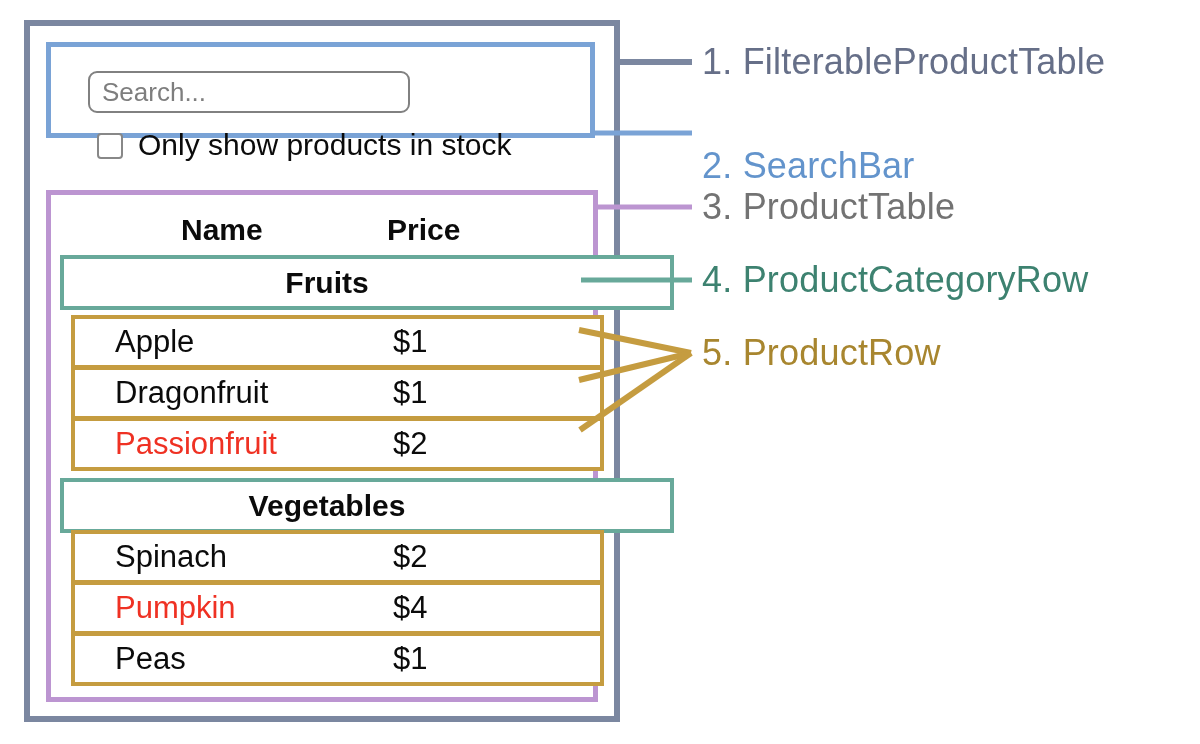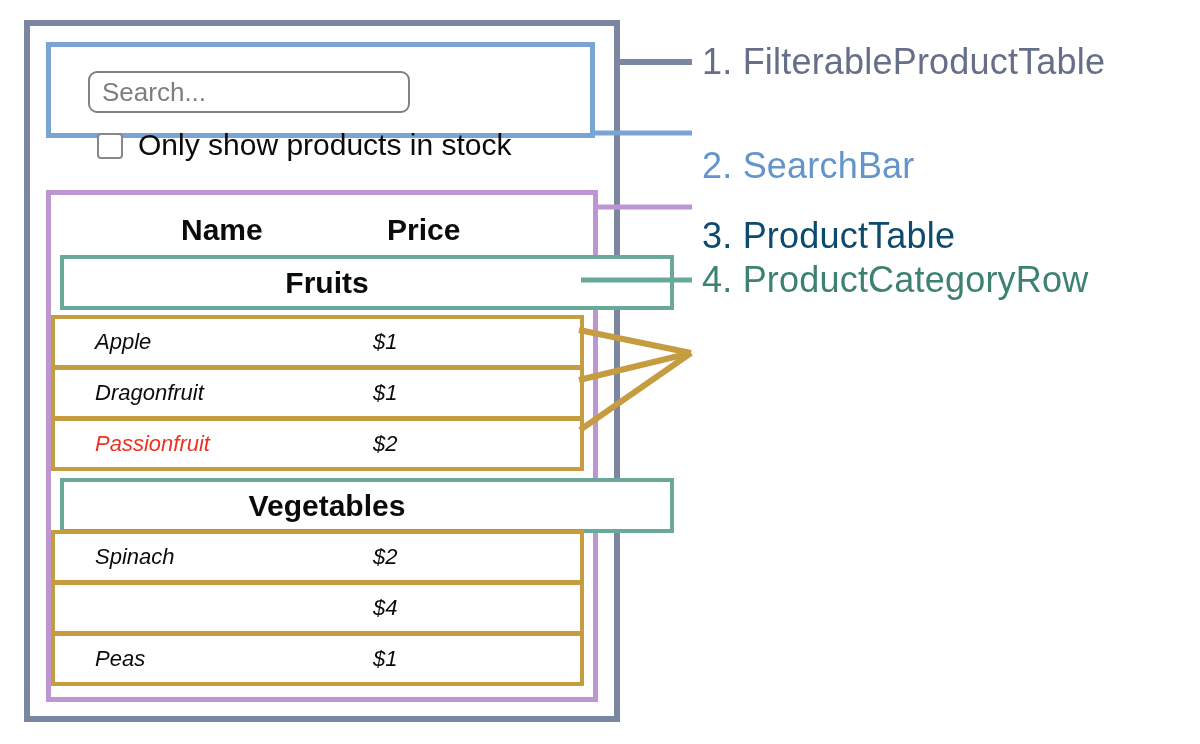--- a/index.html
+++ b/index.html
@@ -29,22 +29,22 @@
   .hdr { position:absolute; top:18px; font-size:30px; font-weight:bold; color:#0b0b0b; }
   .hdr-name  { left:130px; }
   .hdr-price { left:336px; }
 
   .category-row {
     position:absolute; left:9px; width:526px; height:47px; border:4px solid #68A99A; background:#fff;
     display:flex; align-items:center; justify-content:center; padding-right:80px;
     font-size:30px; font-weight:bold; color:#0b0b0b;
   }
   .product-row {
-    position:absolute; left:0; width:525px; height:46px; border:4px solid #C59C40; background:#fff;
-    font-size:22px; color:#0b0b0b;font-style:italic;
+    position:absolute; left:20px; width:525px; height:46px; border:4px solid #C59C40; background:#fff;
+    font-size:31px; color:#0b0b0b;
   }
   .product-row .name  { position:absolute; left:40px;  top:50%; transform:translateY(-50%); white-space:nowrap; }
   .product-row .price { position:absolute; left:318px; top:50%; transform:translateY(-50%); }
   .product-row[data-highlight="true"] .name { color:#EF3123; }
 
   .cat-fruits     { top:60px;  }
   .row-apple      { top:120px; }
   .row-dragon     { top:171px; }
   .row-passion    { top:222px; }
   .cat-vegetables { top:283px; }
@@ -100,20 +100,21 @@
         <span class="price">$2</span>
       </div>
 
       <div class="category-row cat-vegetables">Vegetables</div>
 
       <div class="product-row row-spinach" data-highlight="false">
         <span class="name">Spinach</span>
         <span class="price">$2</span>
       </div>
       <div class="product-row row-pumpkin" data-highlight="true">
+        <span class="name">Pumpkin</span>
         <span class="price">$4</span>
       </div>
       <div class="product-row row-peas" data-highlight="false">
         <span class="name">Peas</span>
         <span class="price">$1</span>
       </div>
     </div>
   </div>
 
   <svg class="connectors" viewBox="0 0 1200 744">
@@ -121,16 +122,17 @@
     <line x1="590" y1="133" x2="692" y2="133" stroke="#7AA3D6" stroke-width="5"></line>
     <line x1="594" y1="207" x2="692" y2="207" stroke="#BC95D1" stroke-width="5"></line>
     <line x1="581" y1="280" x2="692" y2="280" stroke="#68A99A" stroke-width="5"></line>
     <line x1="579" y1="330" x2="691" y2="353" stroke="#C59C40" stroke-width="6"></line>
     <line x1="579" y1="380" x2="691" y2="353" stroke="#C59C40" stroke-width="6"></line>
     <line x1="580" y1="430" x2="691" y2="353" stroke="#C59C40" stroke-width="6"></line>
   </svg>
 
   <div class="legend-item legend-1" style="color: rgb(102, 111, 136);">1. FilterableProductTable</div>
   <div class="legend-item legend-2" style="color: rgb(99, 148, 204); margin-top: 33px;">2. SearchBar</div>
-  <div class="legend-item legend-3" style="color: #0c4a6e; margin-top: 29px;">3. ProductTable</div>
+  <div class="legend-item legend-3" style="color: #737373;">3. ProductTable</div>
   <div class="legend-item legend-4" style="color: rgb(61, 130, 112);">4. ProductCategoryRow</div>
+  <div class="legend-item legend-5" style="color: rgb(168, 134, 47);">5. ProductRow</div>
 
 </div>
 
 </body></html>

